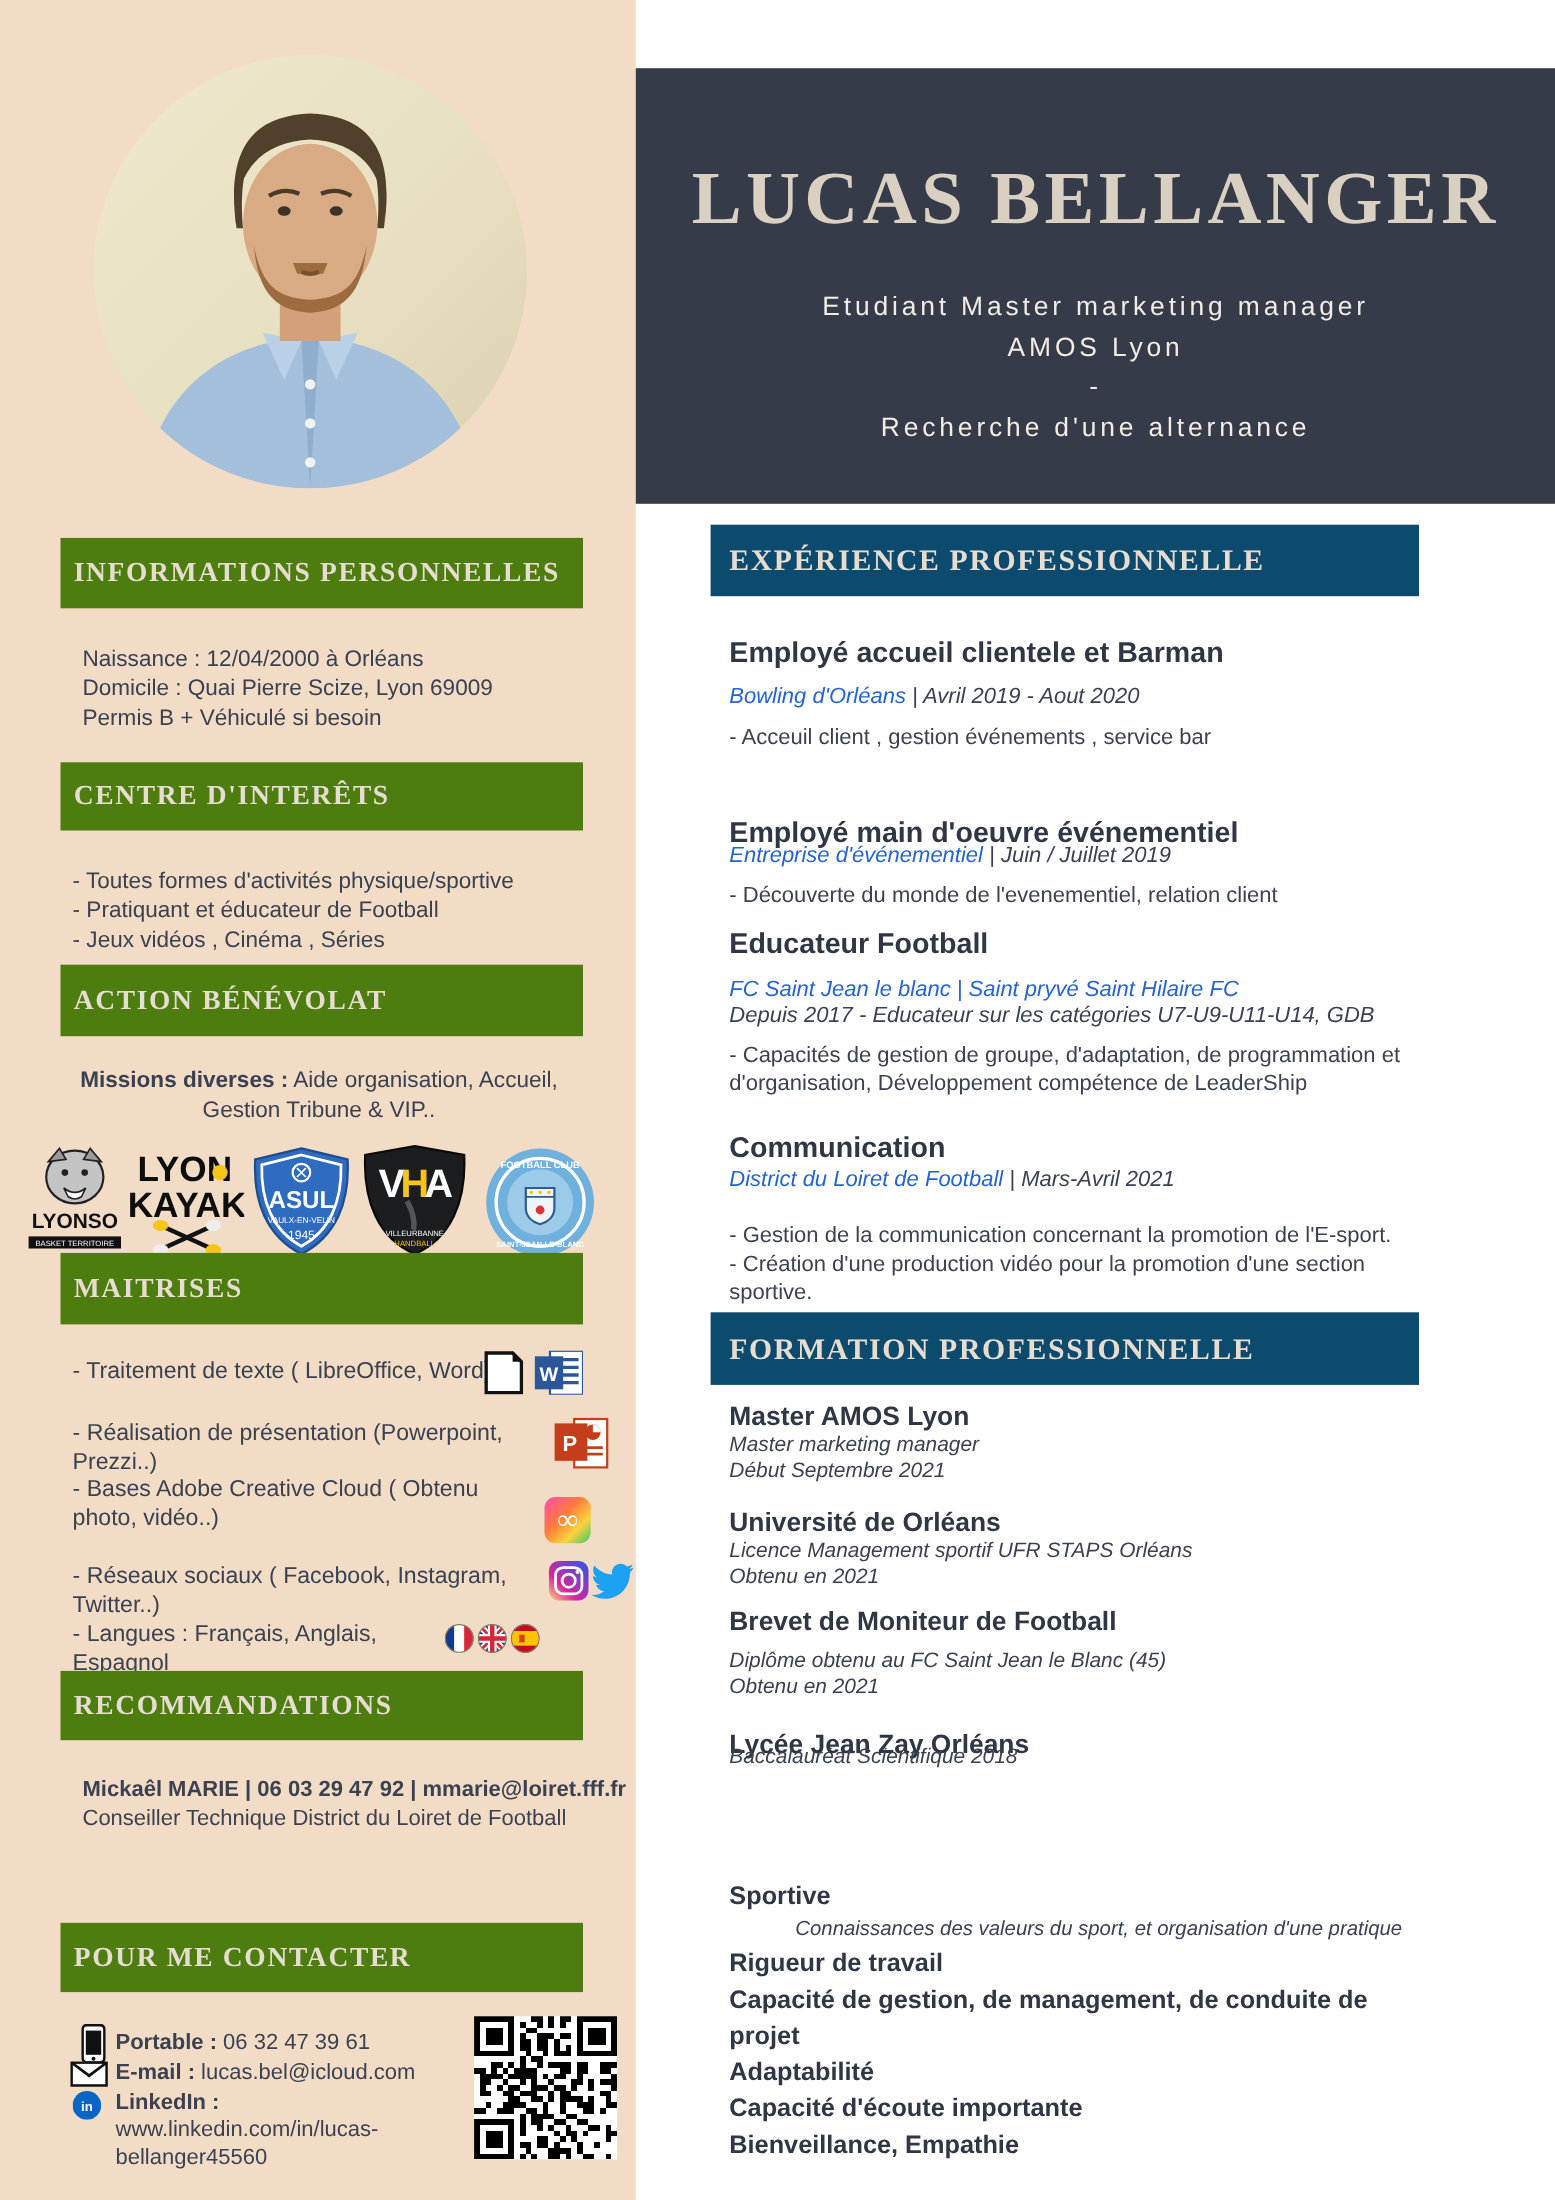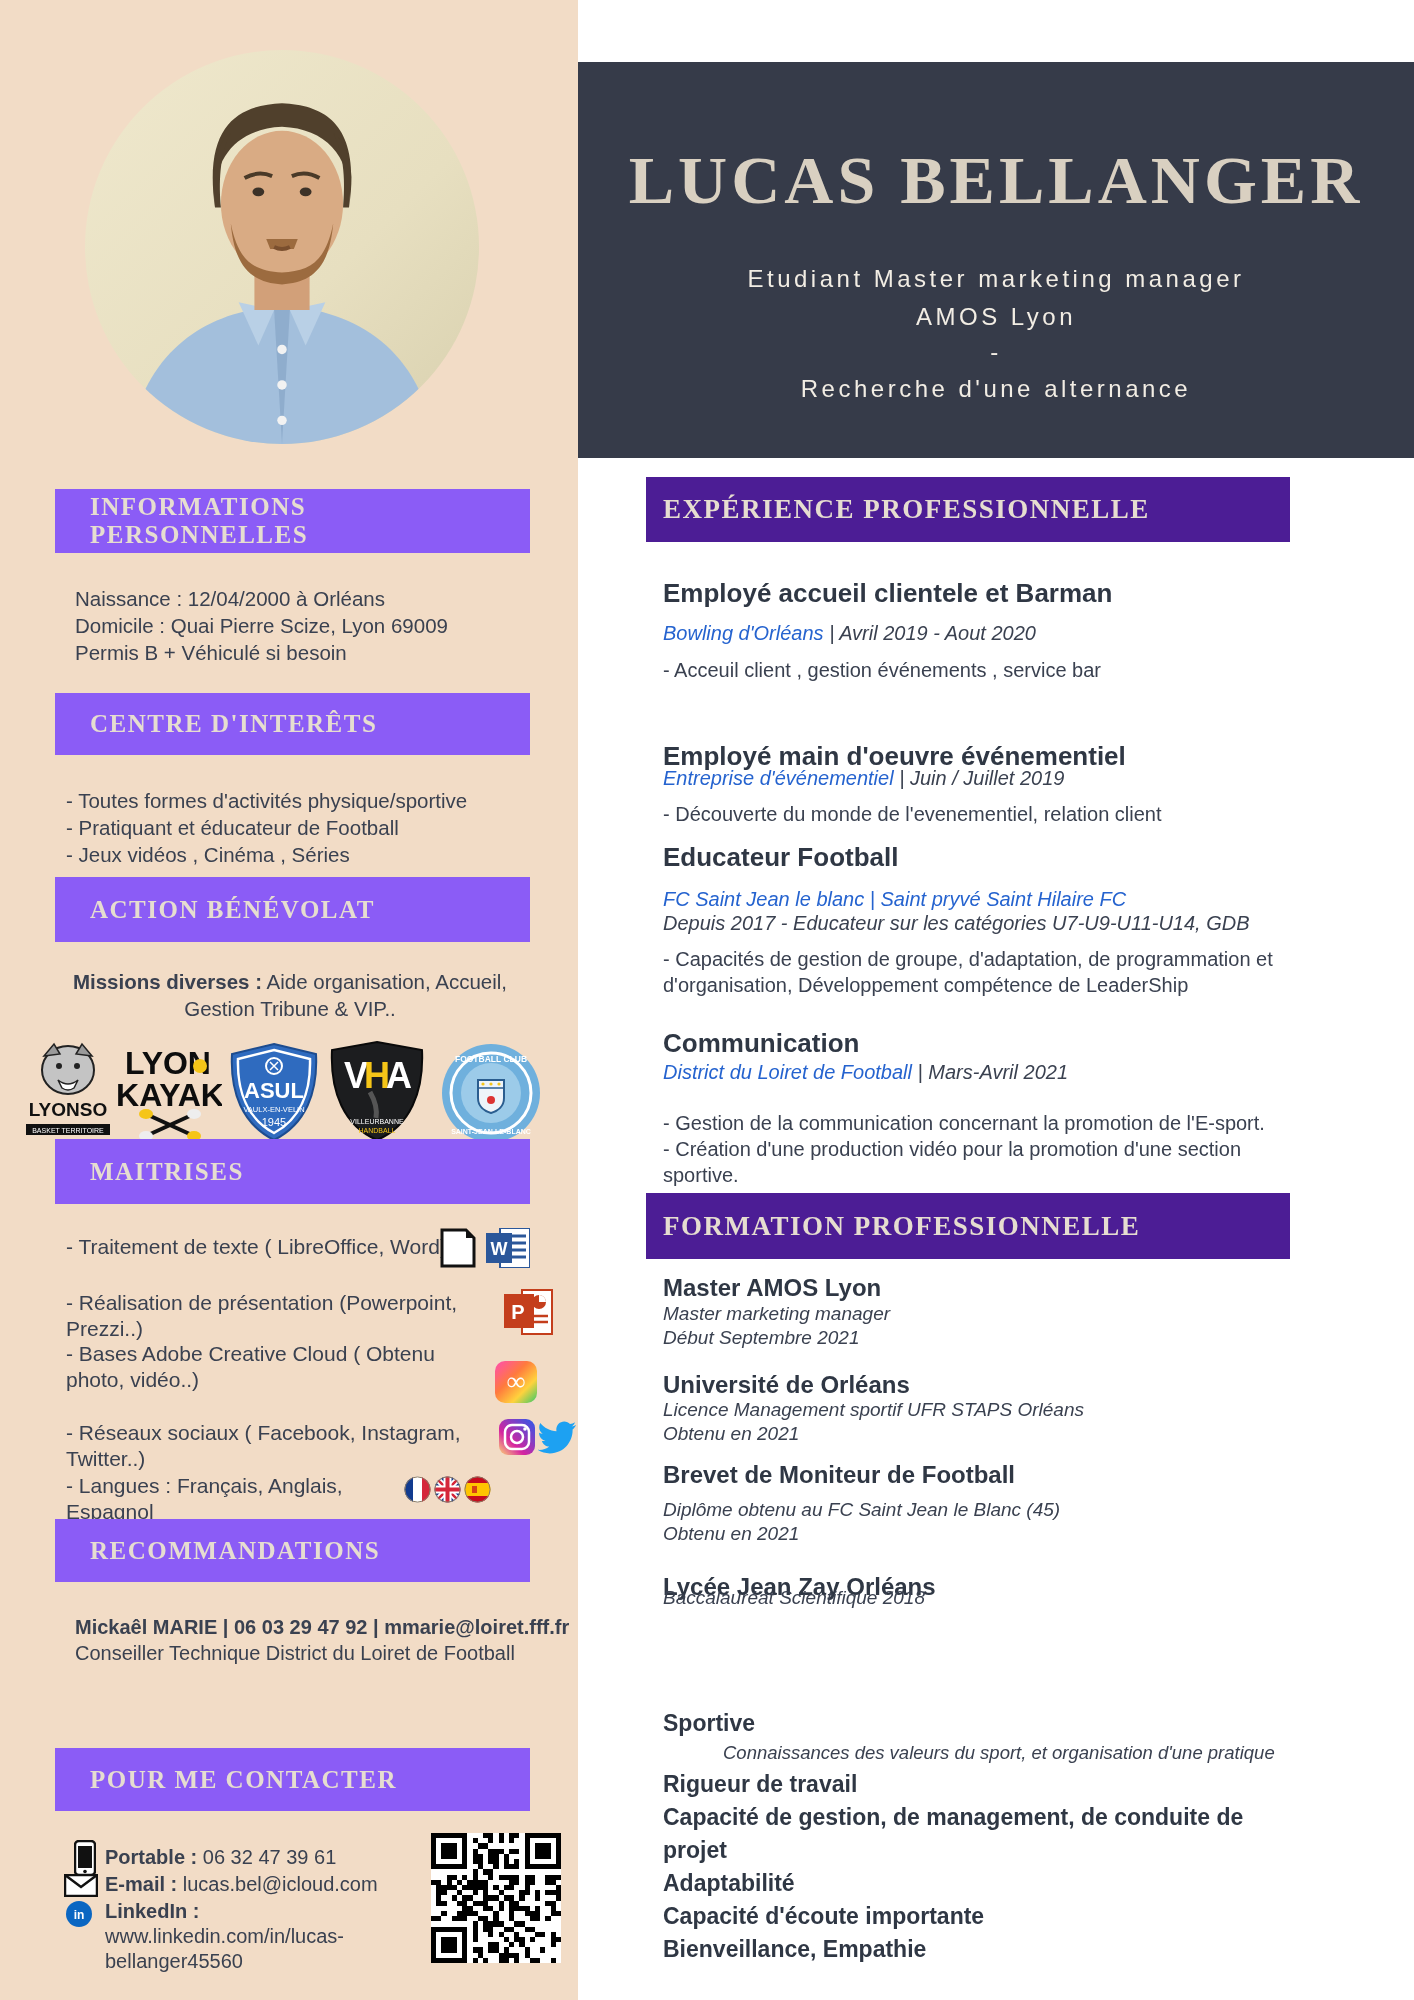--- a/index.html
+++ b/index.html
@@ -6,39 +6,39 @@
   html,body { background:#888; }
   #page {
     position:relative; width:1414px; height:2000px; margin:0 auto;
     background:#ffffff; overflow:hidden;
     font-family:"Liberation Sans", sans-serif; color:#3a4150;
   }
   
   #left-col { position:absolute; left:0; top:0; width:578px; height:2000px; background:#f2dcc6; }
   .photo-wrap { position:absolute; left:85px; top:50px; width:394px; height:394px; border-radius:50%; overflow:hidden; }
   .dark-box {
-    position:absolute; left:55px; width:475px; background:#8b5cf6;
-    display:flex; align-items:center; padding-left:35px;
+    position:absolute; left:55px; width:475px; background:#4d7c0f;
+    display:flex; align-items:center; padding-left:12px;
   }
   .dark-box .box-title {
     font-family:"Liberation Serif", serif; font-weight:bold;
     color:#e6ddd0; font-size:25px; letter-spacing:1.5px;
   }
   .left-text { position:absolute; font-size:20.5px; color:#3a4150; line-height:27px; }
   .bold { font-weight:bold; }
   
   #top-band { position:absolute; left:578px; top:62px; width:836px; height:396px; background:#363b49; }
   #cv-name {
     position:absolute; left:578px; top:138px; width:836px; text-align:center;
     font-family:"Liberation Serif", serif; font-weight:bold; font-size:68px;
     letter-spacing:4px; color:#d9d0c1; line-height:84px;
   }
   .subtitle { position:absolute; left:578px; width:836px; text-align:center;
     color:#f2ede4; font-size:24px; letter-spacing:3.5px; line-height:28px; }
-  .rbox { position:absolute; left:646px; width:644px; background:#4c1d95; display:flex; align-items:center; padding-left:17px; }
+  .rbox { position:absolute; left:646px; width:644px; background:#0c4a6e; display:flex; align-items:center; padding-left:17px; }
   .rbox .box-title { font-family:"Liberation Serif", serif; font-weight:bold; color:#e6ddd0; font-size:27px; letter-spacing:1.5px; }
   .job-title { position:absolute; left:663px; font-size:26px; font-weight:bold; color:#2f3744; line-height:30px; }
   .job-link-line { position:absolute; left:663px; font-size:20px; line-height:26px; font-style:italic; }
   .link-blue { color:#2563cf; }
   .job-meta { position:absolute; left:663px; font-size:20px; font-style:italic; color:#3a4150; line-height:26px; }
   .job-desc { position:absolute; left:663px; width:630px; font-size:20px; color:#3a4150; line-height:26px; }
   .edu-title { position:absolute; left:663px; font-size:24px; font-weight:bold; color:#2f3744; line-height:28px; }
   .edu-sub { position:absolute; left:663px; font-size:19px; font-style:italic; color:#3a4150; line-height:24px; }
   .comp-lead { position:absolute; left:663px; font-size:23px; font-weight:bold; color:#2f3744; line-height:30px; }
   .comp-note { position:absolute; left:723px; font-size:18.5px; font-style:italic; color:#3a4150; line-height:22px; }

